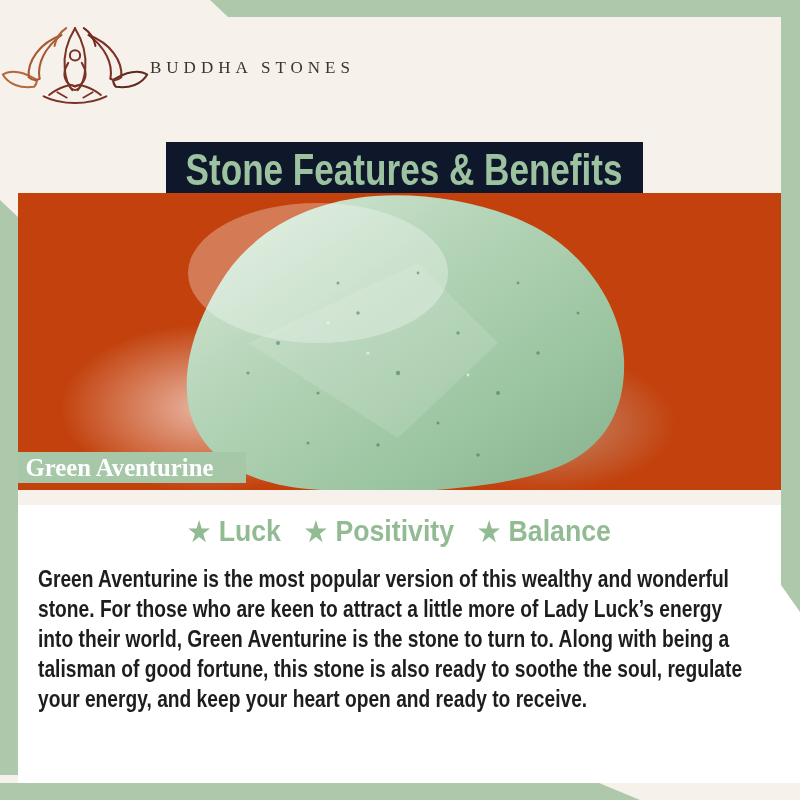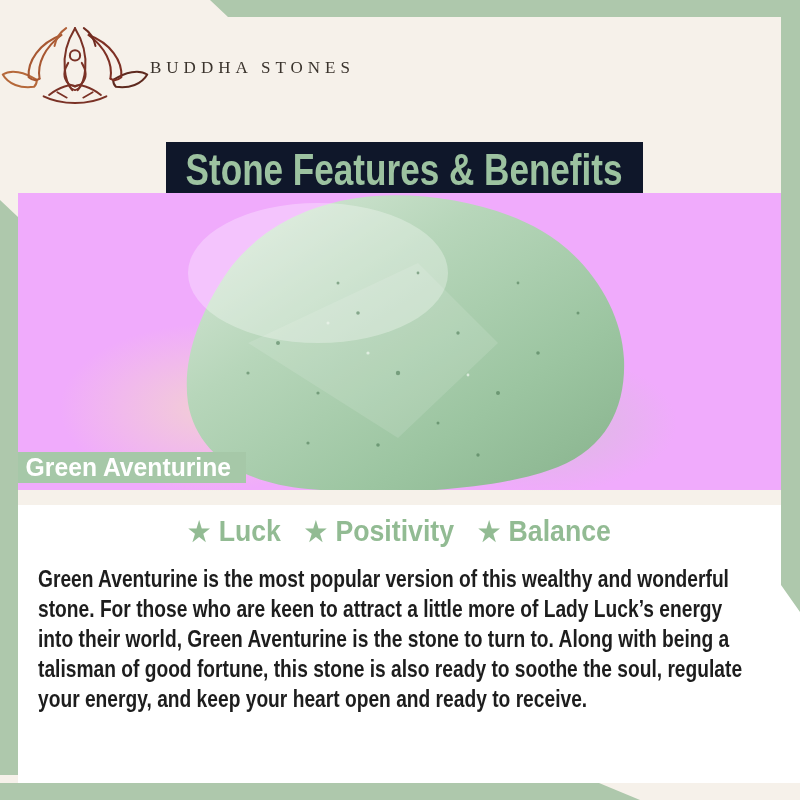--- a/index.html
+++ b/index.html
@@ -23,21 +23,21 @@
   
   .title-tab{
     position:absolute;left:166px;top:142px;width:477px;height:52px;background:#0f172a;
     display:flex;align-items:center;justify-content:center;
   }
   .title-text{
     display:inline-block;font-size:45px;font-weight:700;color:#9cc2a0;
     transform:scaleX(0.78);white-space:nowrap;padding-top:4px;
   }
   
-  .photo-panel{position:absolute;left:18px;top:193px;width:763px;height:297px;background:#f0abfc;}
+  .photo-panel{position:absolute;left:18px;top:193px;width:763px;height:297px;background:#c2410c;font-family:Liberation Serif, serif;}
   .glow{position:absolute;border-radius:50%;}
   .glow-pink{left:40px;top:130px;width:300px;height:170px;
     background:radial-gradient(ellipse at center, rgba(243,214,204,0.8) 0%, rgba(243,214,204,0) 70%);}
   .glow-gray{left:400px;top:160px;width:260px;height:140px;
     background:radial-gradient(ellipse at center, rgba(200,202,198,0.55) 0%, rgba(200,202,198,0) 70%);}
   .stone-svg{position:absolute;left:140px;top:0;}
   .label-band{
     position:absolute;left:0;top:259px;width:228px;height:31px;background:#a6c8a8;
     display:flex;align-items:center;
   }

